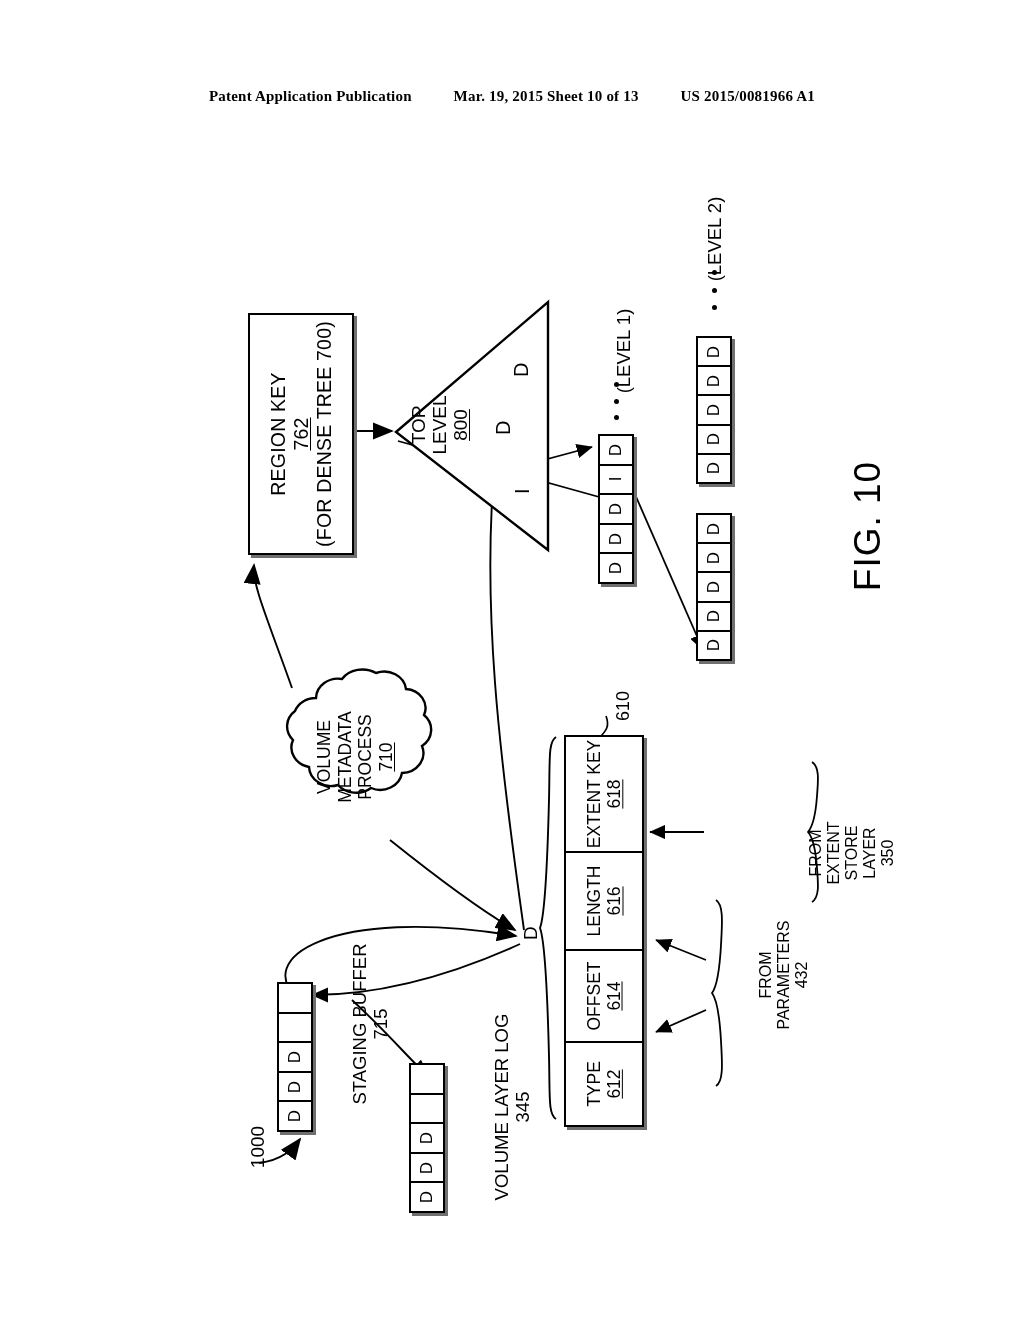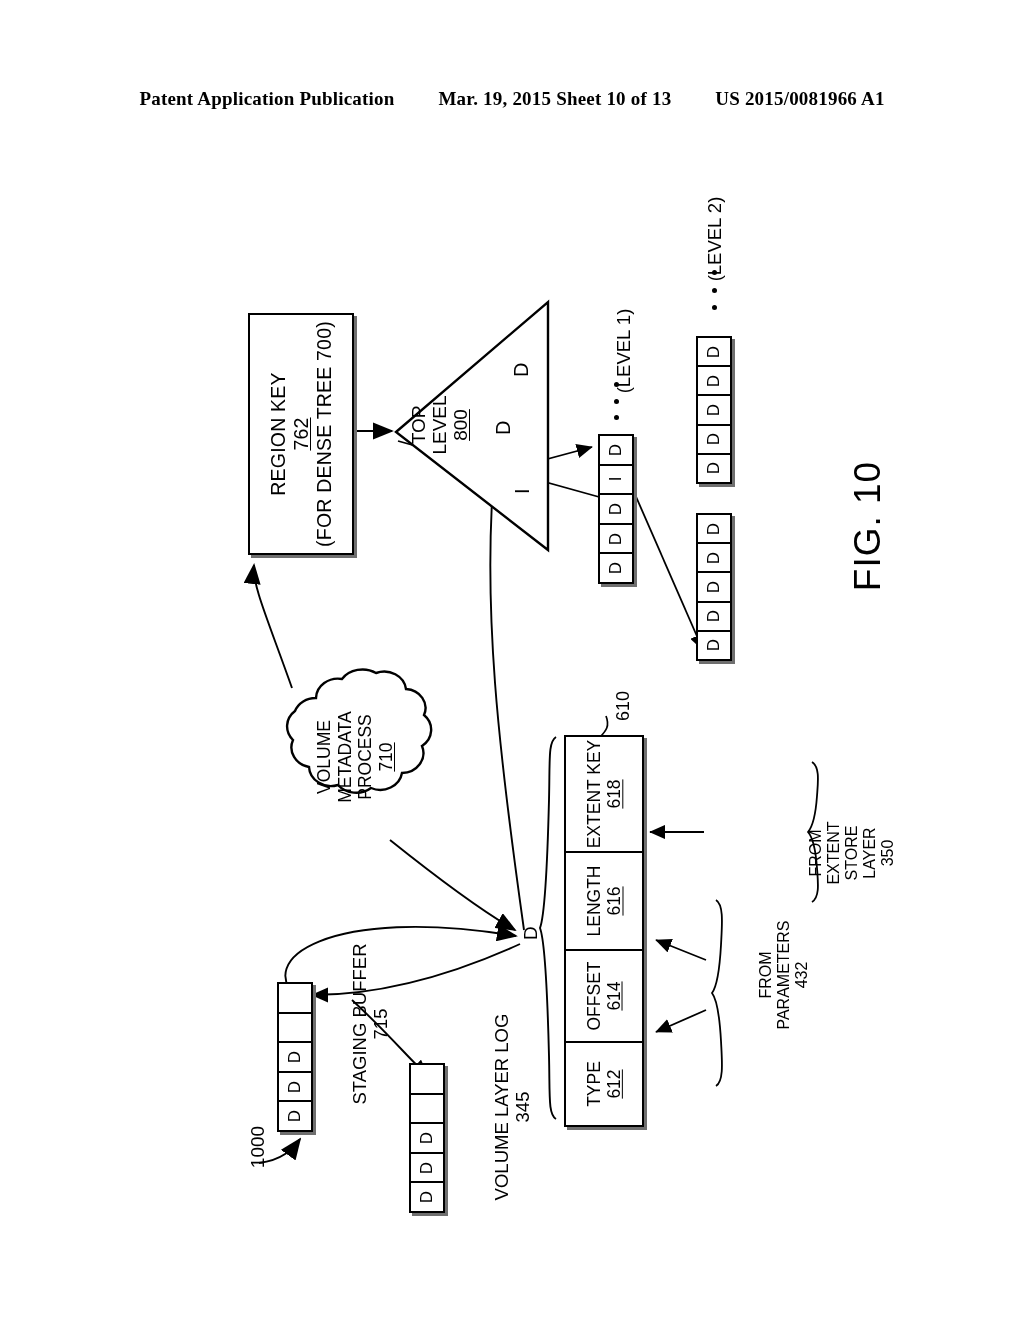--- a/index.html
+++ b/index.html
@@ -5,21 +5,21 @@
   html,body{margin:0;padding:0;background:#ffffff;}
   body{
     width:1024px;height:1320px;position:relative;overflow:hidden;
     font-family:"Liberation Serif", serif;color:#000;
   }
   
   .pub-header{
     position:absolute;top:88px;left:0;width:1024px;
     text-align:center;
     font-family:"Liberation Serif", serif;
-    font-weight:bold;font-size:19px;letter-spacing:.2px;
+    font-weight:bold;font-size:15px;letter-spacing:.2px;
     white-space:nowrap;
   }
   .pub-header span{display:inline-block;vertical-align:baseline;}
   .hdr-gap1{width:34px;}
   .hdr-gap2{width:34px;}
   .rot-c{
     position:absolute;
     transform-origin:center center;
     transform:rotate(-90deg);
     white-space:nowrap;

